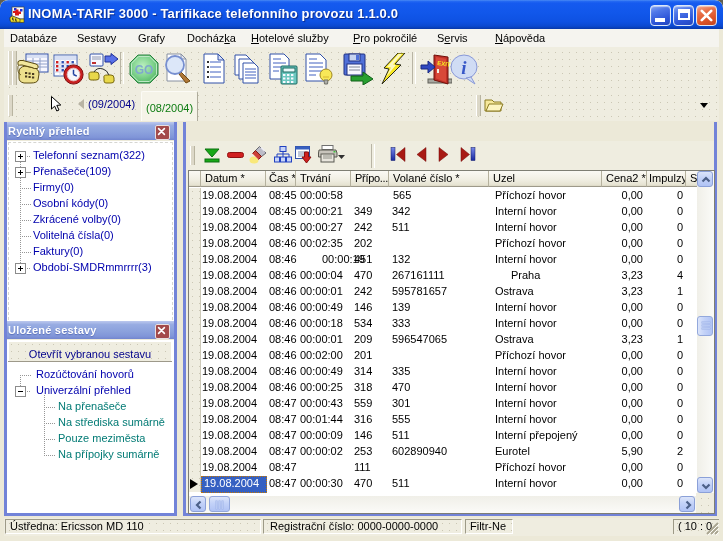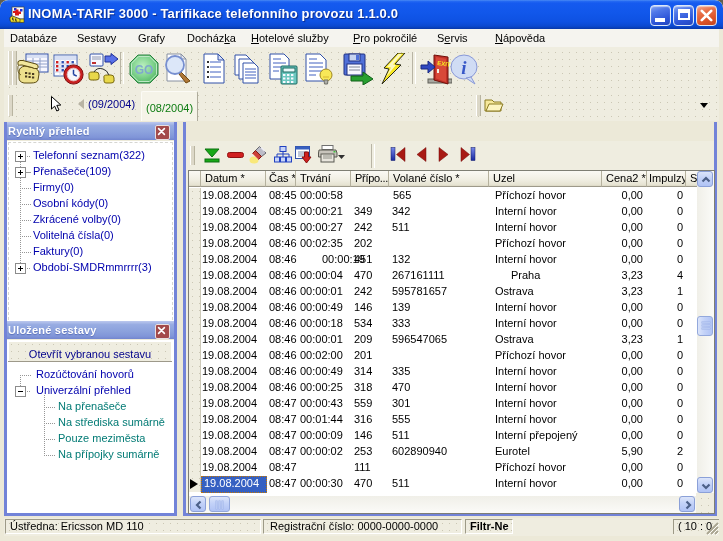--- a/index.html
+++ b/index.html
@@ -689,21 +689,21 @@
       </div>
     </div>
   </div>
   <div id="status">
     <div class="ssec" style="left:1px;width:256px;">
         <span>Ústředna: Ericsson MD 110</span>
       </div>
     <div class="ssec" style="left:259px;width:199px;">
         <span style="left:6px;">Registrační číslo: 0000-0000-0000</span>
       </div>
-    <div class="ssec" style="left:461px;width:48px;font-weight:bold;">
+    <div class="ssec" style="left:461px;width:48px;">
         <span>Filtr-Ne</span>
       </div>
     <div class="ssec" style="left:669px;width:46px;border-right:none;border-bottom:none;">
         <span>( 10 : 0</span>
       </div>
       <svg style="position:absolute;left:701px;top:3px;" width="14" height="14" viewBox="0 0 14 14">
         <g stroke="#A9A591" stroke-width="2">
           <path d="M13 2 L2 13"></path>
           <path d="M13 6 L6 13"></path>
           <path d="M13 10 L10 13"></path>

